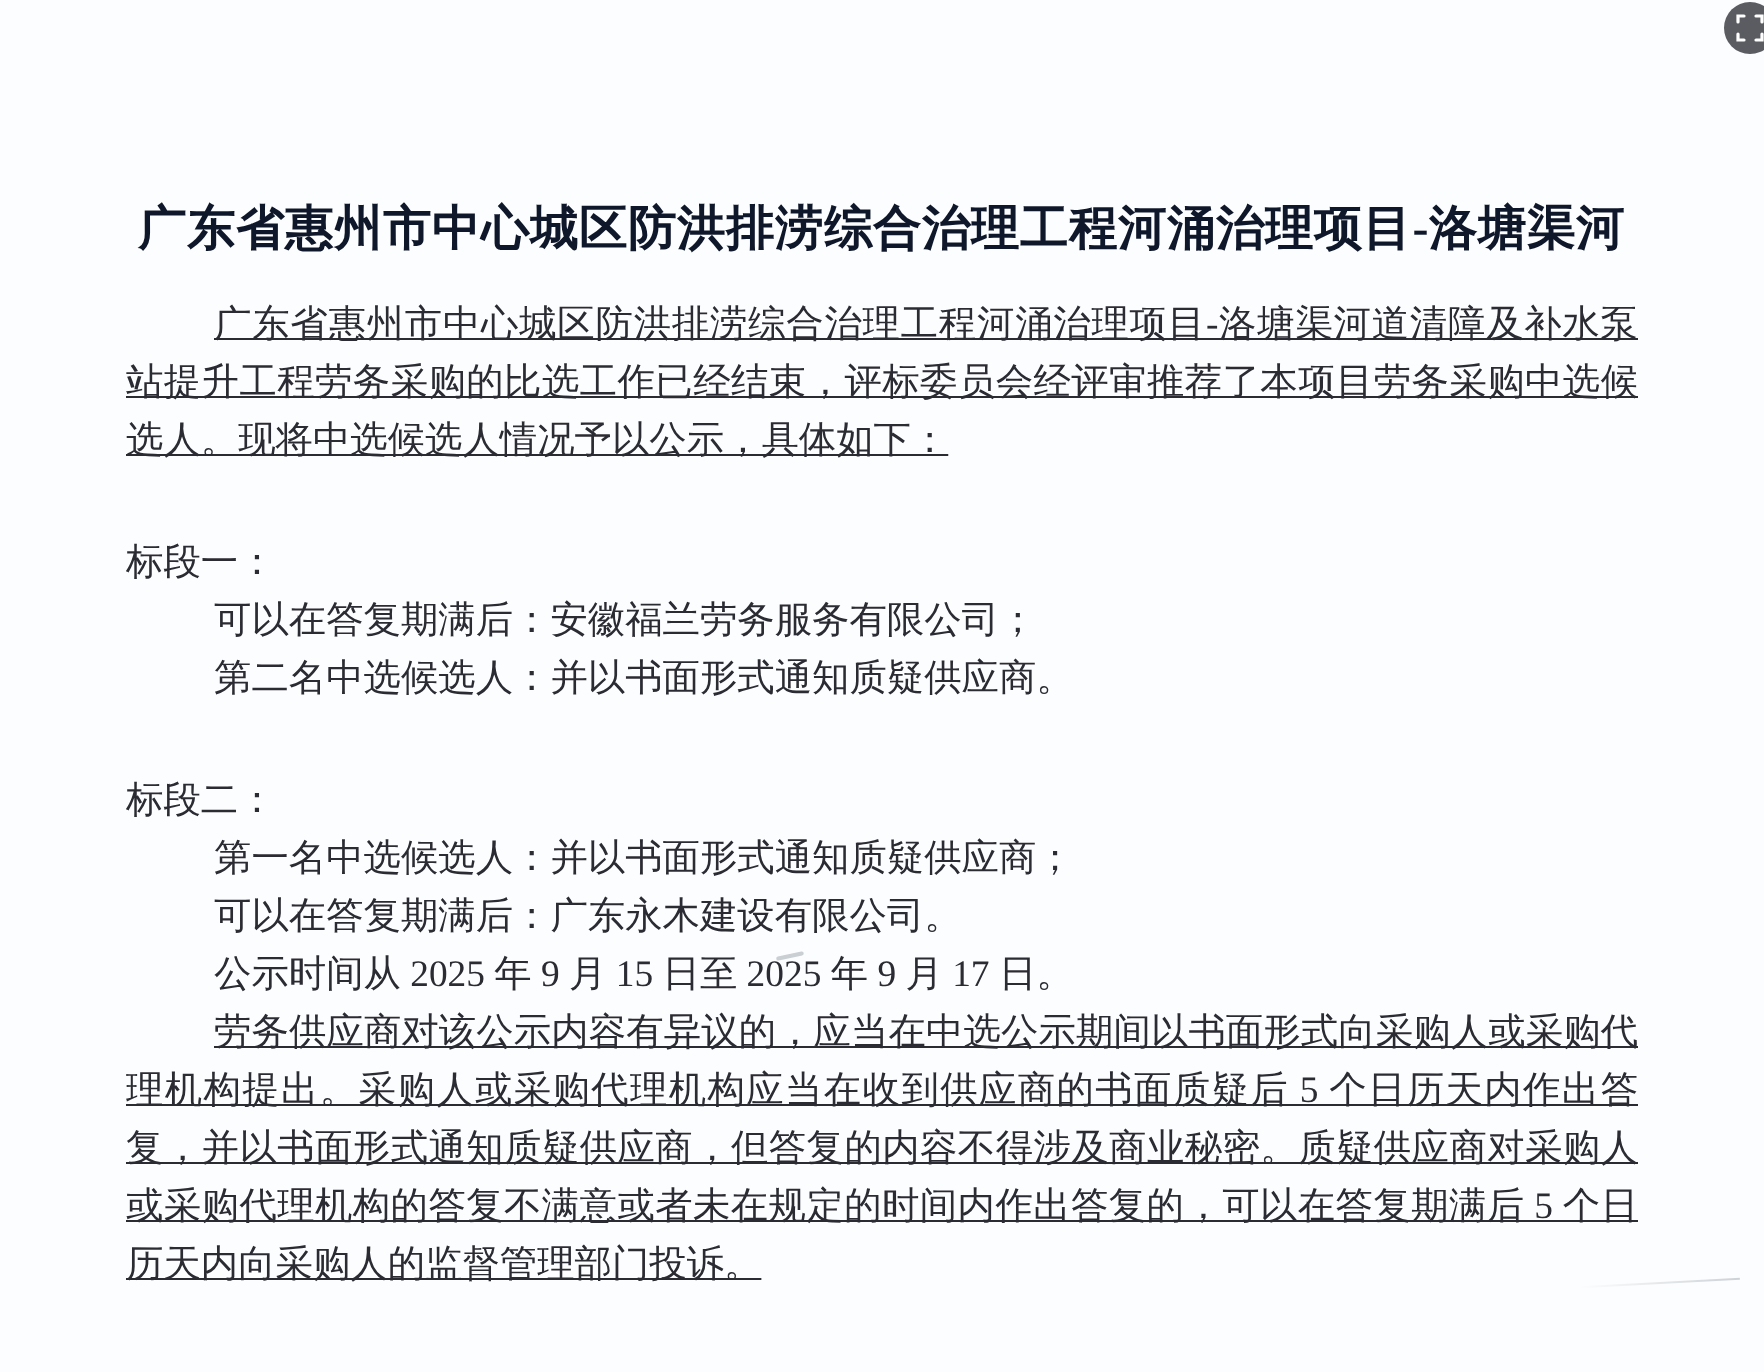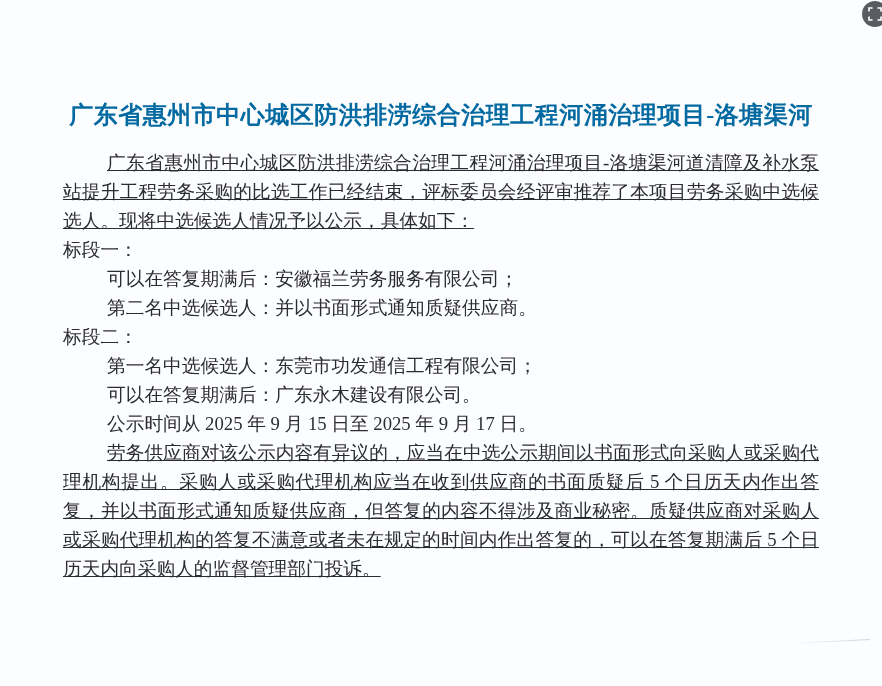--- a/index.html
+++ b/index.html
@@ -17,34 +17,34 @@
     padding: 92px 63px 0 63px;
     box-sizing: border-box;
     width: 882px;
     height: 686px;
   }
   .doc-title {
     text-align: center;
     font-weight: bold;
     font-size: 24px;
     line-height: 47px;
-    color: #0369a1;
+    color: #0f172a;
     letter-spacing: 0.5px;
   }
   .doc-body {
     margin-top: 9px;
     font-size: 18.7px;
     line-height: 29px;
     text-align: justify;
     color: #2b2b33;
   }
   .doc-body p { margin: 0; }
   .doc-body p.indent { text-indent: 44px; text-decoration: underline; }
   .doc-body p.item   { text-indent: 44px; }
-  .doc-body p.label  { text-indent: 0; }
+  .doc-body p.label  { text-indent: 0; margin-top: 32px; }
   .fullscreen-btn {
     position: absolute;
     top: 1px;
     right: -6px;
     width: 26px;
     height: 26px;
     border-radius: 50%;
     background: rgba(68, 70, 75, 0.88);
     display: flex;
     align-items: center;
@@ -78,21 +78,21 @@
 <div class="page">
   <div class="doc-title">
     <div>广东省惠州市中心城区防洪排涝综合治理工程河涌治理项目-洛塘渠河</div>
   </div>
   <div class="doc-body">
       <p class="indent">广东省惠州市中心城区防洪排涝综合治理工程河涌治理项目-洛塘渠河道清障及补水泵站提升工程劳务采购的比选工作已经结束，评标委员会经评审推荐了本项目劳务采购中选候选人。现将中选候选人情况予以公示，具体如下：</p>
       <p class="label">标段一：</p>
       <p class="item">可以在答复期满后：安徽福兰劳务服务有限公司；</p>
       <p class="item">第二名中选候选人：并以书面形式通知质疑供应商。</p>
       <p class="label">标段二：</p>
-      <p class="item">第一名中选候选人：东莞市功发通信工程有限公司；</p>
+      <p class="item">第一名中选候选人：并以书面形式通知质疑供应商；</p>
       <p class="item">可以在答复期满后：广东永木建设有限公司。</p>
       <p class="item">公示时间从 2025 年 9 月 15 日至 2025 年 9 月 17 日。</p>
       <p class="indent">劳务供应商对该公示内容有异议的，应当在中选公示期间以书面形式向采购人或采购代理机构提出。采购人或采购代理机构应当在收到供应商的书面质疑后 5 个日历天内作出答复，并以书面形式通知质疑供应商，但答复的内容不得涉及商业秘密。质疑供应商对采购人或采购代理机构的答复不满意或者未在规定的时间内作出答复的，可以在答复期满后 5 个日历天内向采购人的监督管理部门投诉。</p>
     </div>
   <div class="scan-artifact-1"></div>
   <div class="scan-artifact-2"></div>
 </div>
 
 <div class="fullscreen-btn">
   <span>

